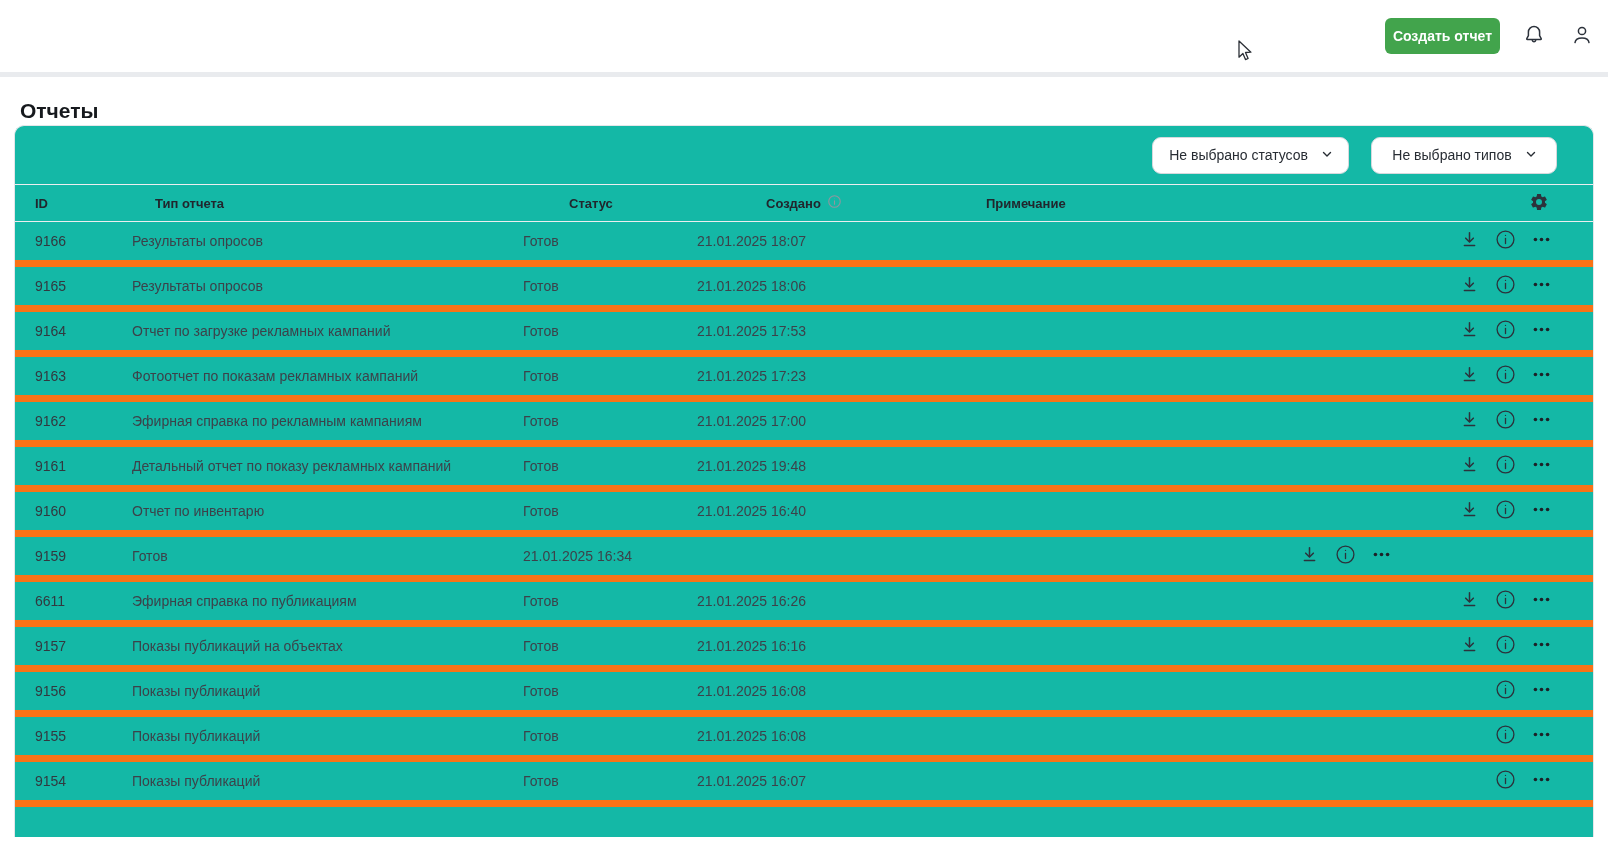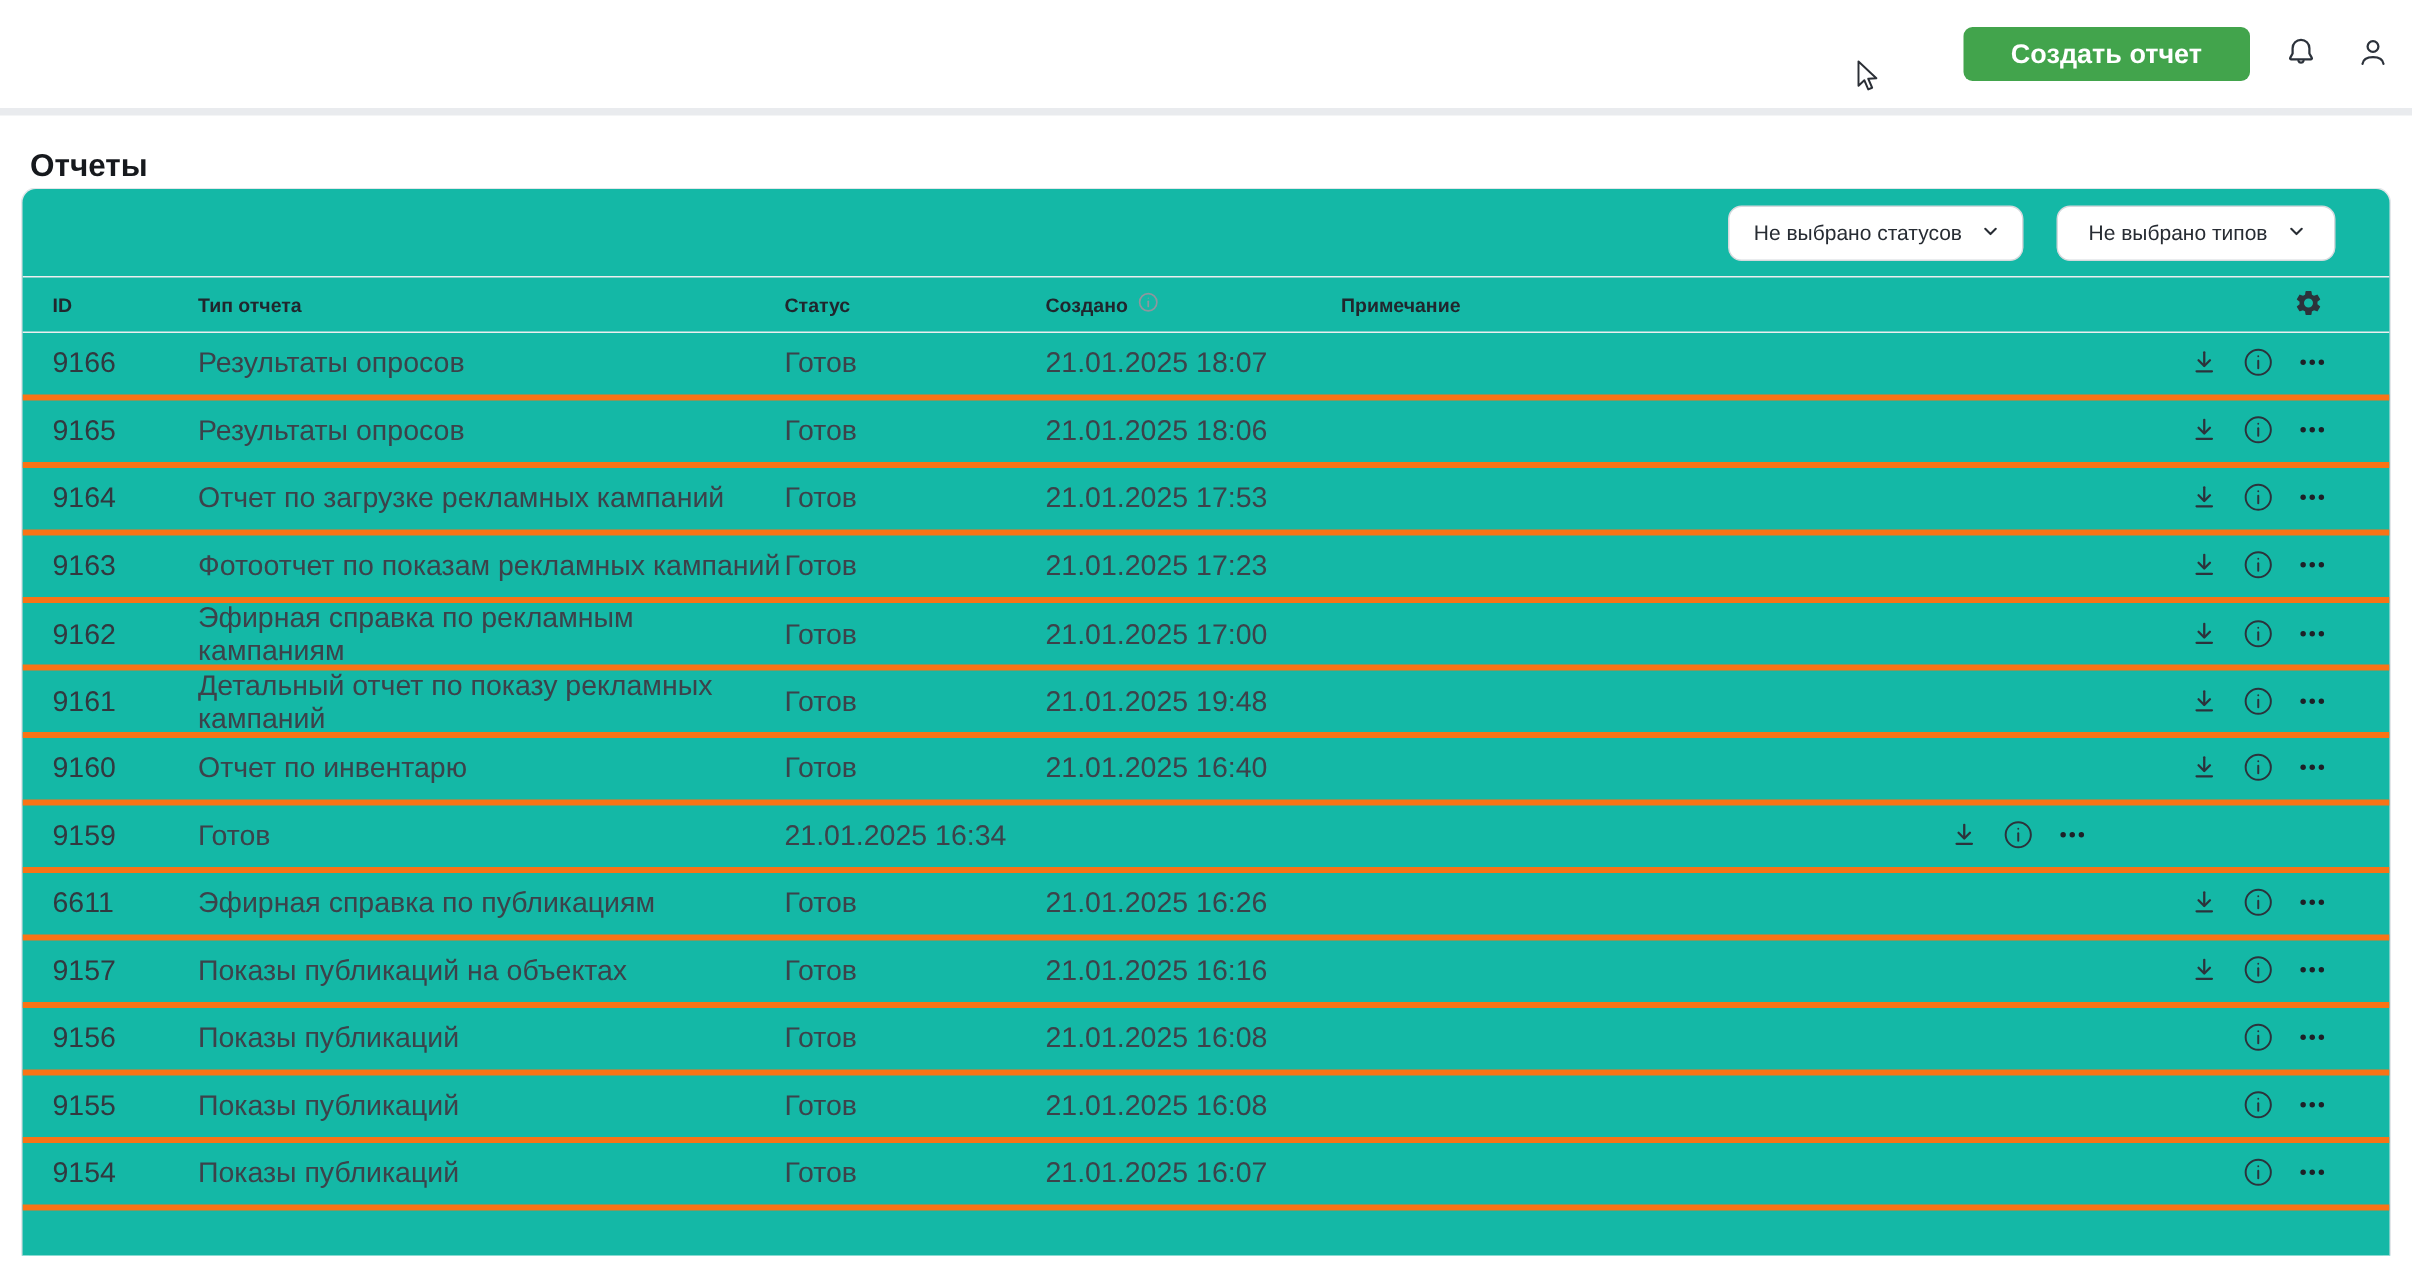--- a/index.html
+++ b/index.html
@@ -3,21 +3,21 @@
 <meta charset="utf-8">
 <style>
   * { margin: 0; padding: 0; box-sizing: border-box; }
   html, body { width: 1608px; height: 854px; background: #fff; overflow: hidden;
     font-family: "Liberation Sans", sans-serif; color: #21262d; }
 
   
   .topbar { height: 72px; background: #fff; display: flex; align-items: center;
     justify-content: flex-end; padding-right: 12px; gap: 20px; }
   .btn-create { background: #42a44c; color: #fff; border: none; border-radius: 6px;
-    height: 36px; padding: 0 32px; font-size: 18px; font-weight: 700;
+    height: 36px; padding: 0 8px; font-size: 14px; font-weight: 700;
     font-family: "Liberation Sans", sans-serif; cursor: pointer; }
   .icon-btn { background: none; border: none; cursor: pointer; display: flex;
     align-items: center; justify-content: center; padding: 2px; }
   .divider { height: 5px; background: #e9ebee; }
 
   
   .page { padding: 0 14px; }
   .page-title { font-size: 21px; font-weight: 700; margin: 22px 0 2px 6px; color: #16191d; }
 
   .card { background: #14b8a6; border: 1px solid #e3e6e9; border-bottom: none;
@@ -31,24 +31,24 @@
     background: #fff; padding: 0 14px 0 16px; font-size: 14px; color: #272c33;
     font-family: "Liberation Sans", sans-serif; cursor: pointer; }
   .dropdown.w1 { min-width: 196px; }
   .dropdown.w2 { min-width: 186px; justify-content: center; }
 
   
   .thead, .trow { display: grid;
     grid-template-columns: 97px 391px 174px 197px 1fr 160px;
     align-items: center; padding-left: 20px; }
   .thead { height: 38px; border-top: 1px solid #eceef0; border-bottom: 1px solid #eceef0;
-    font-size: 13px; font-weight: 700; color: #21262d; }
+    font-size: 13px; font-weight: 700; color: #21262d; gap: 23px; }
   .th-created { display: flex; align-items: center; gap: 6px; }
   .th-actions { display: flex; justify-content: flex-end; padding-right: 42px; }
-  .trow { height: 45px; border-bottom: 4px solid #f97316; font-size: 19px; color: #3c424a; }
+  .trow { height: 45px; border-bottom: 7px solid #f97316; font-size: 14px; color: #3c424a; }
   .cell-id { color: #32383f; }
   .actions { display: flex; justify-content: flex-end; align-items: center;
     gap: 12px; padding-right: 40px; }
   .actions .icon-btn.hidden { visibility: hidden; }
 
   
   .cursor { position: absolute; left: 1237px; top: 40px; pointer-events: none; }
 </style>
 </head>
 <body>

